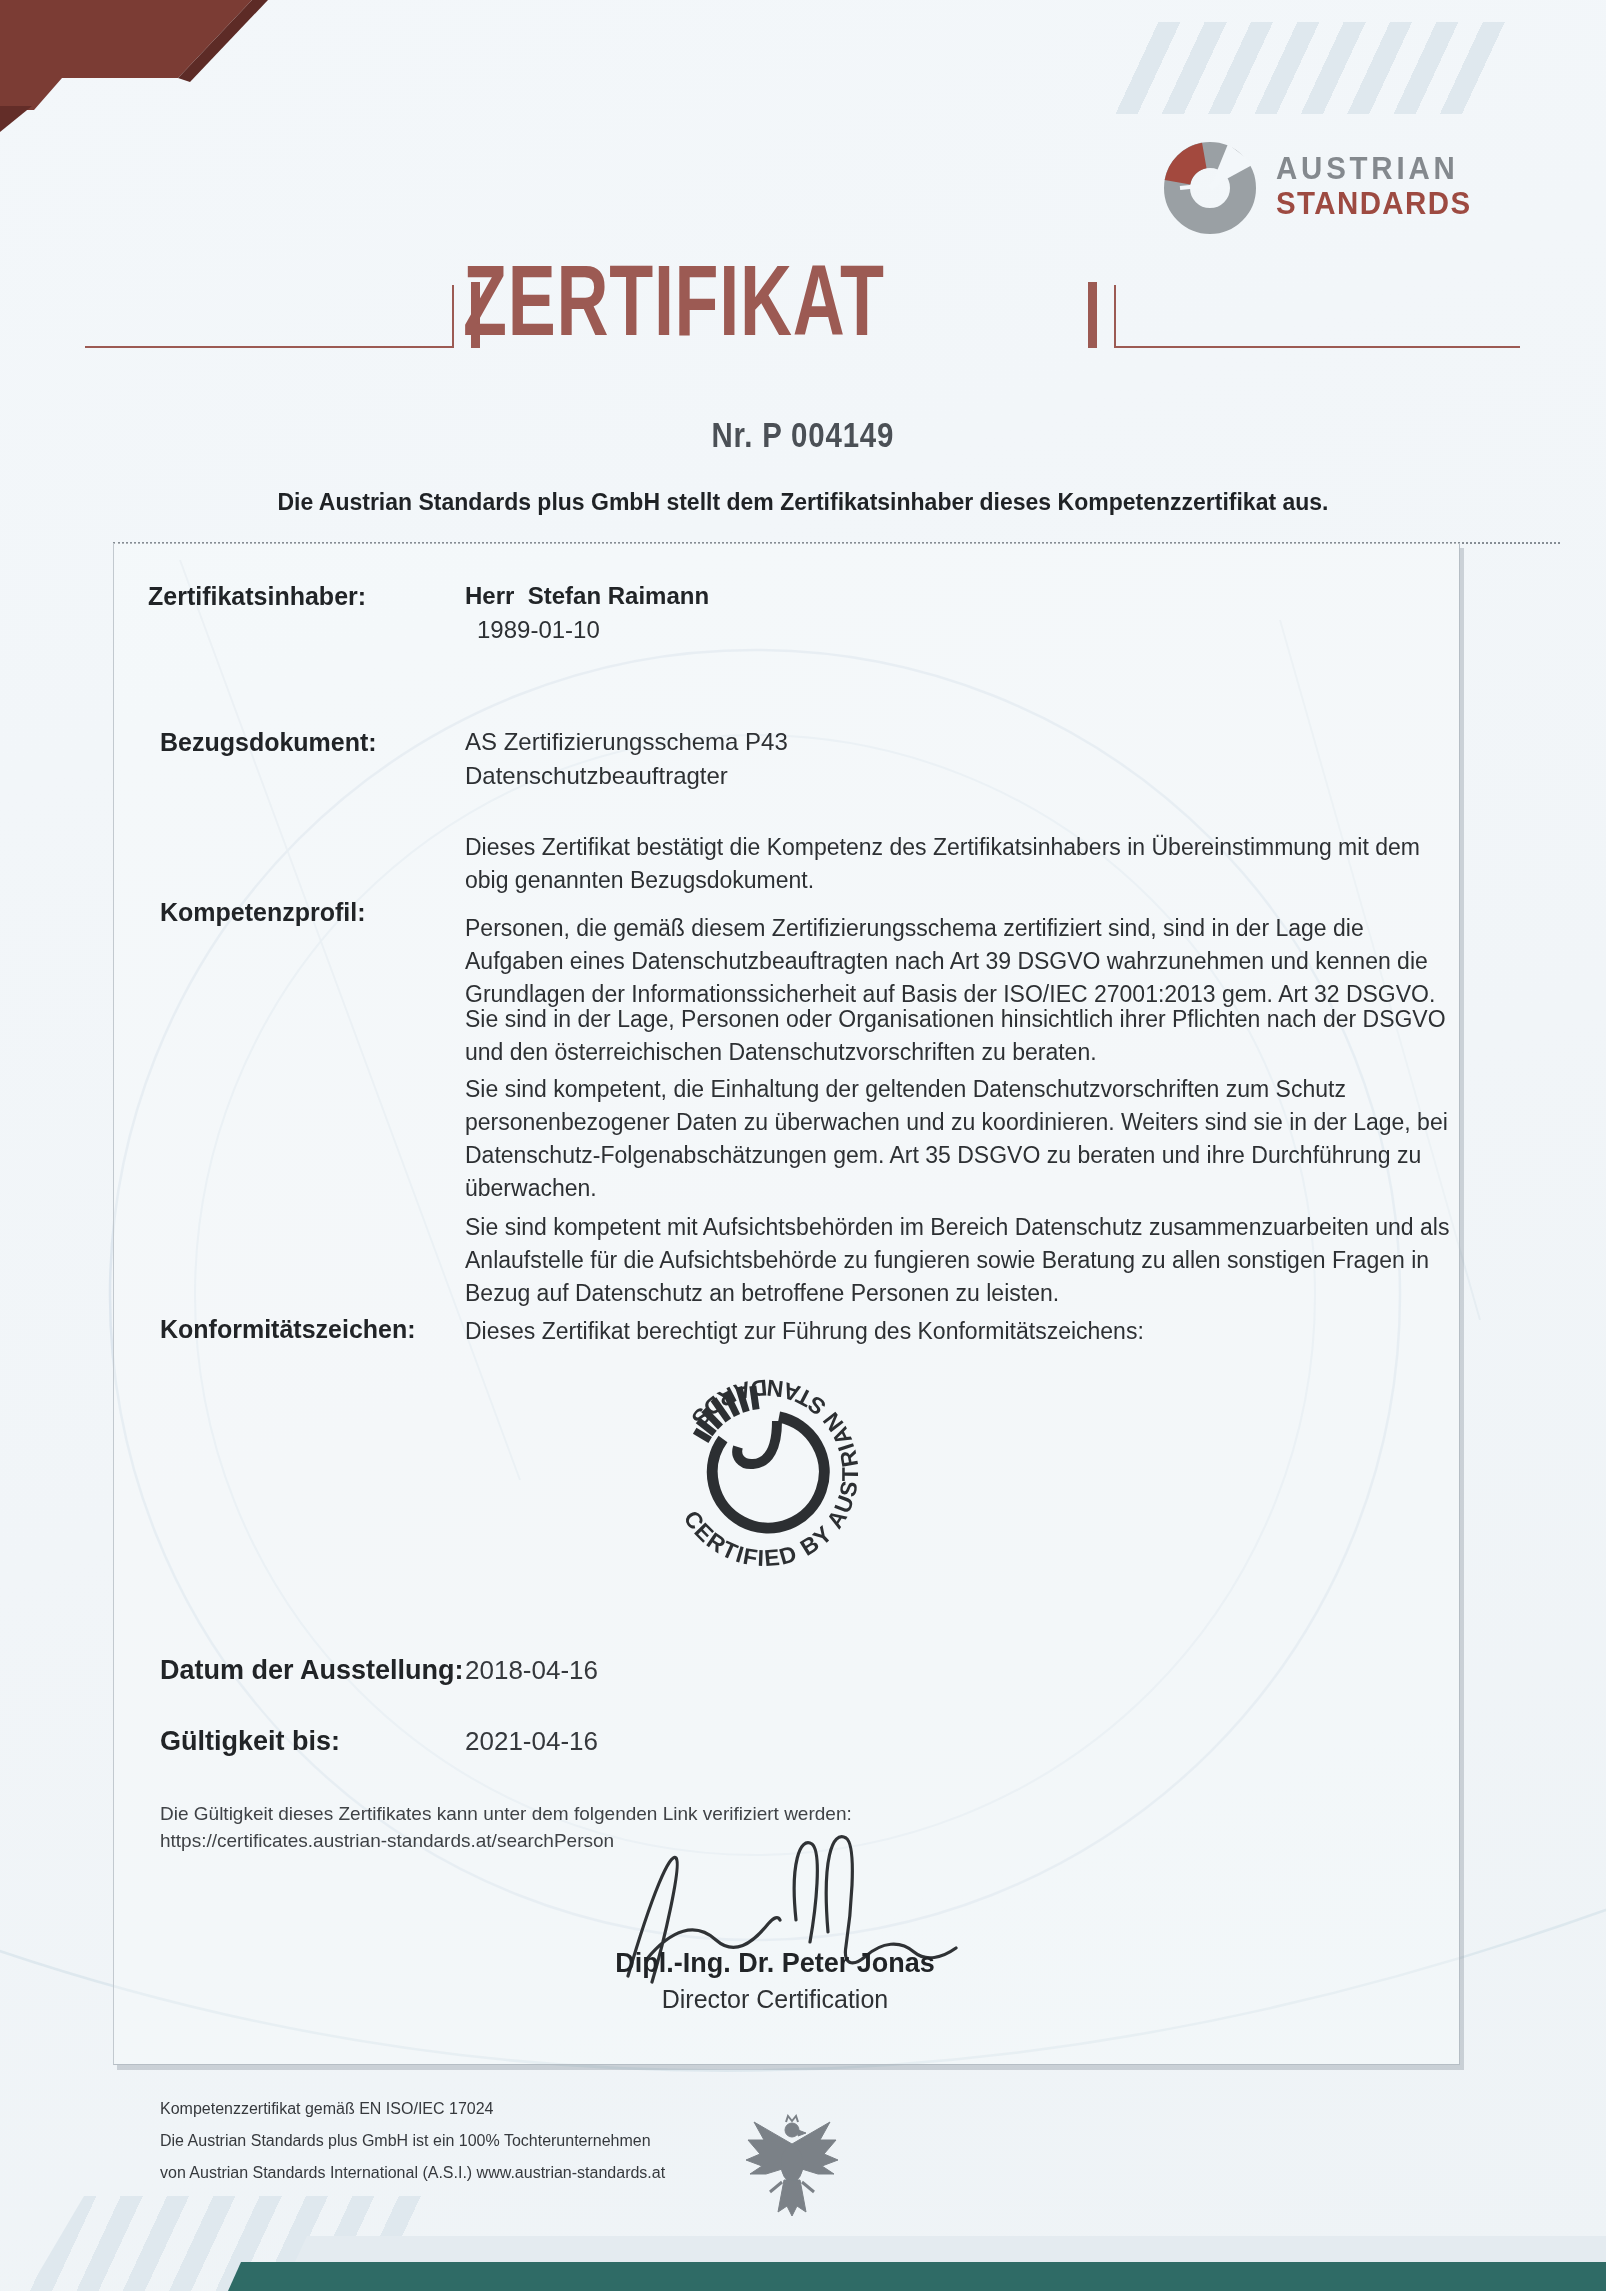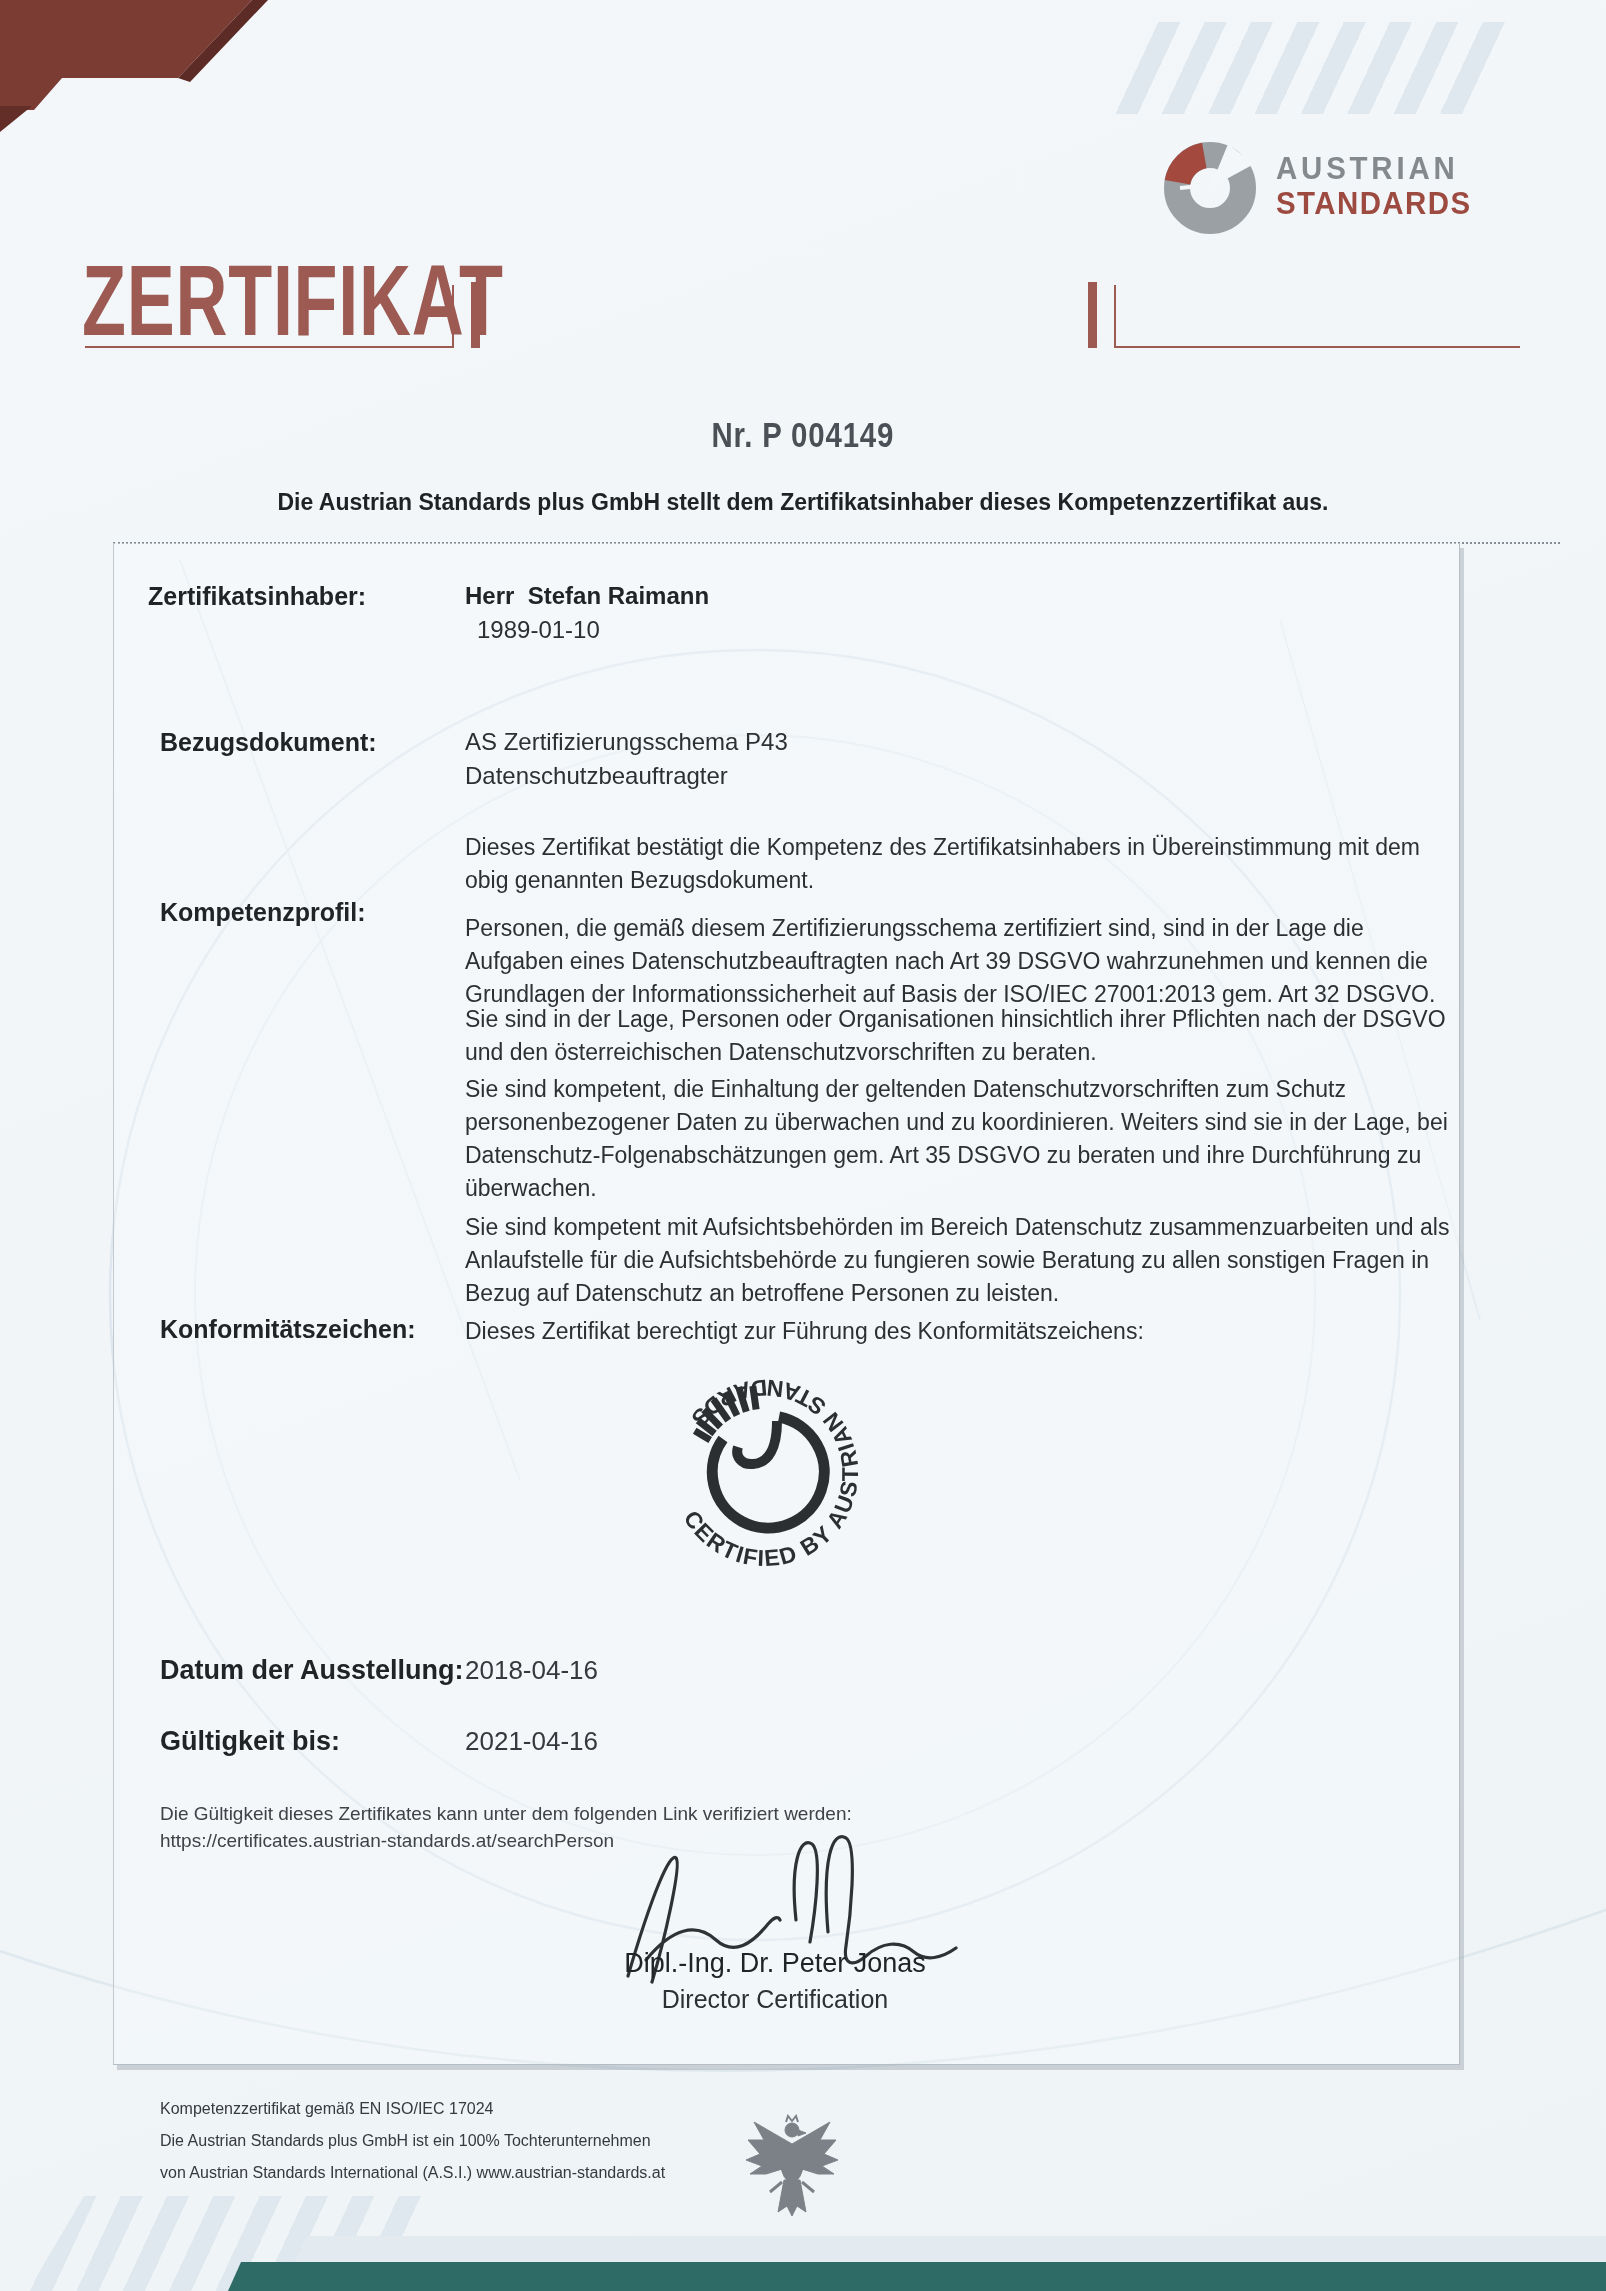--- a/index.html
+++ b/index.html
@@ -10,40 +10,40 @@
     font-family:"Liberation Sans","DejaVu Sans",sans-serif;color:#2b2d30;
   }
   .abs{position:absolute;}
   
   .stripes{background:repeating-linear-gradient(115deg,#dfe8ee 0 20px,rgba(0,0,0,0) 20px 42px);}
   .tr-stripes{left:1112px;top:22px;width:404px;height:92px;clip-path:polygon(9% 0,100% 0,91% 100%,0 100%);}
   .bl-stripes{left:28px;top:2196px;width:400px;height:95px;clip-path:polygon(14% 0,100% 0,86% 100%,0 100%);}
   .light-band{left:295px;top:2236px;width:1311px;height:26px;background:#e4ebf0;clip-path:polygon(12px 0,100% 0,100% 100%,0 100%);}
   .teal-band{left:228px;top:2262px;width:1378px;height:29px;background:#2f6b66;clip-path:polygon(13px 0,100% 0,100% 100%,0 100%);}
   
-  .title-wrap{left:0;top:250px;width:1348px;line-height:100px;}
+  .title-wrap{left:0;top:250px;width:1348px;text-align:center;line-height:100px;}
   .title-text{display:inline-block;transform:scaleX(.72);font-size:100px;font-weight:bold;color:#9c5a53;letter-spacing:1px;}
   .bracket{position:absolute;top:282px;height:66px;}
   .bracket .thin-v{position:absolute;top:3px;bottom:0;width:2px;background:#9c5a53;}
   .bracket .hr{position:absolute;bottom:0;height:2px;background:#9c5a53;}
   .bracket .thick{position:absolute;top:0;bottom:0;width:9px;background:#9c5a53;}
   .nr-wrap{left:0;top:415px;width:1606px;text-align:center;}
   .nr-text{display:inline-block;transform:scaleX(.84);font-size:35px;font-weight:bold;color:#4b5056;letter-spacing:1px;}
   .intro{left:0;top:489px;width:1606px;text-align:center;font-size:23px;font-weight:bold;color:#1f2225;}
   .dotted-rule{left:113px;top:542px;width:1447px;height:0;border-top:2px dotted #868d94;}
   .content-box{left:113px;top:543px;width:1345px;height:1521px;
     border-left:1px solid #c2c9cf;border-right:1px solid #b6bec5;border-bottom:1px solid #b6bec5;
     box-shadow:4px 5px 0 rgba(140,150,160,.38);background:rgba(250,252,253,.35);}
   .lbl{font-size:25px;font-weight:bold;color:#212427;}
   .val{font-size:24px;color:#2d3033;}
   .valb{font-size:24px;font-weight:bold;color:#212427;white-space:pre;}
   .para{font-size:23px;line-height:33px;color:#2d3033;width:985px;}
   .small{font-size:19px;color:#3f4246;line-height:27px;}
   .date-val{font-size:26px;color:#35383c;}
-  .sign-name{font-size:27px;font-weight:normal;color:#212427;text-align:center;}
+  .sign-name{font-size:27px;font-weight:bold;color:#212427;text-align:center;}
   .sign-role{font-size:25px;color:#2e3134;text-align:center;}
   .footer-line{font-size:16px;color:#36393d;}
   
   .logo-word{line-height:30px;}
   .logo-l1{display:inline-block;transform:scaleX(.95);transform-origin:left;font-size:31px;font-weight:bold;letter-spacing:4px;color:#84898e;}
   .logo-l2{display:inline-block;transform:scaleX(.95);transform-origin:left;font-size:31px;font-weight:bold;letter-spacing:1.5px;color:#9d4a41;}
 </style>
 </head>
 <body>
 

